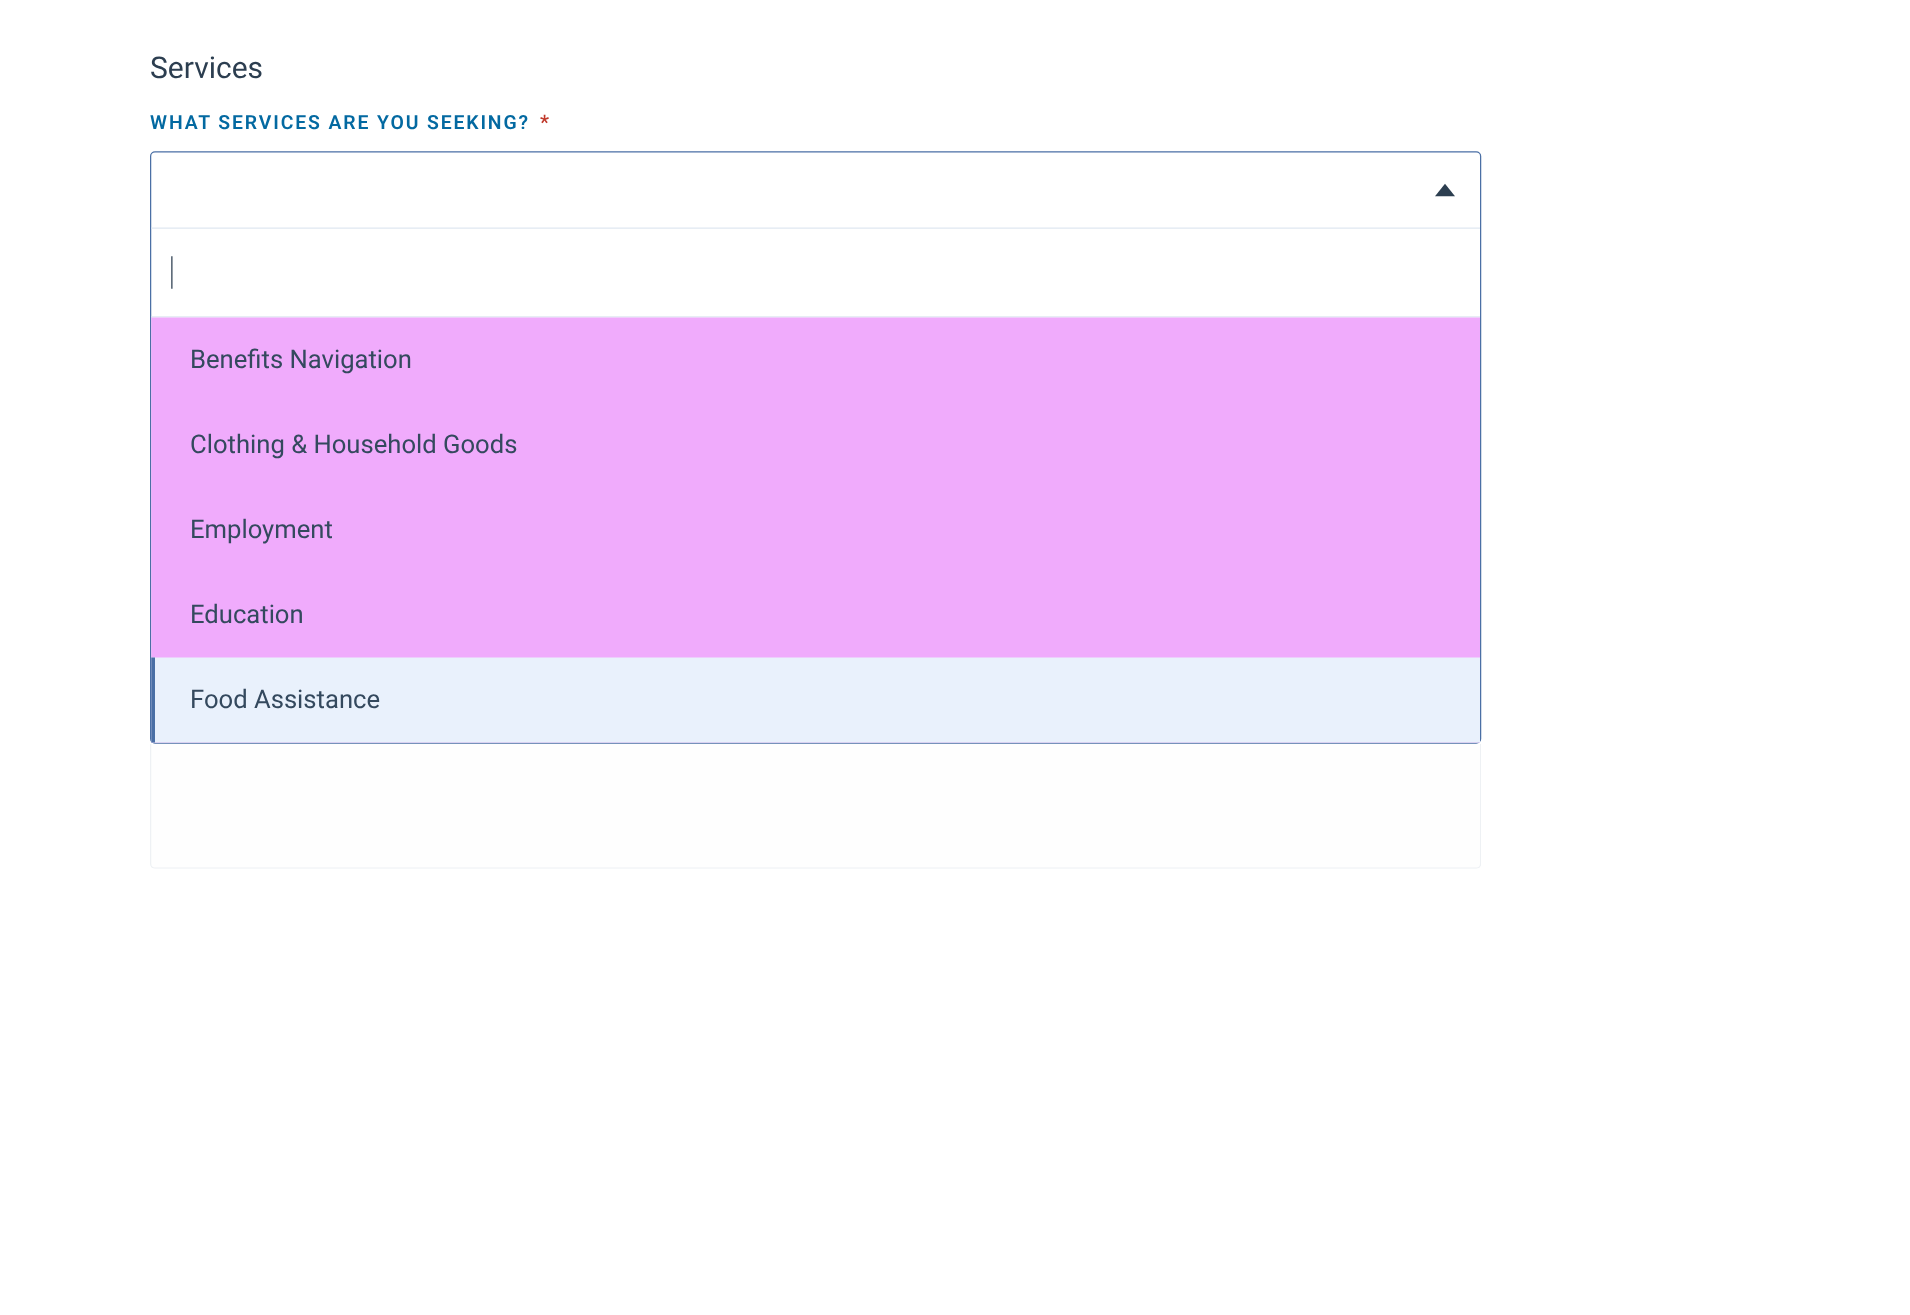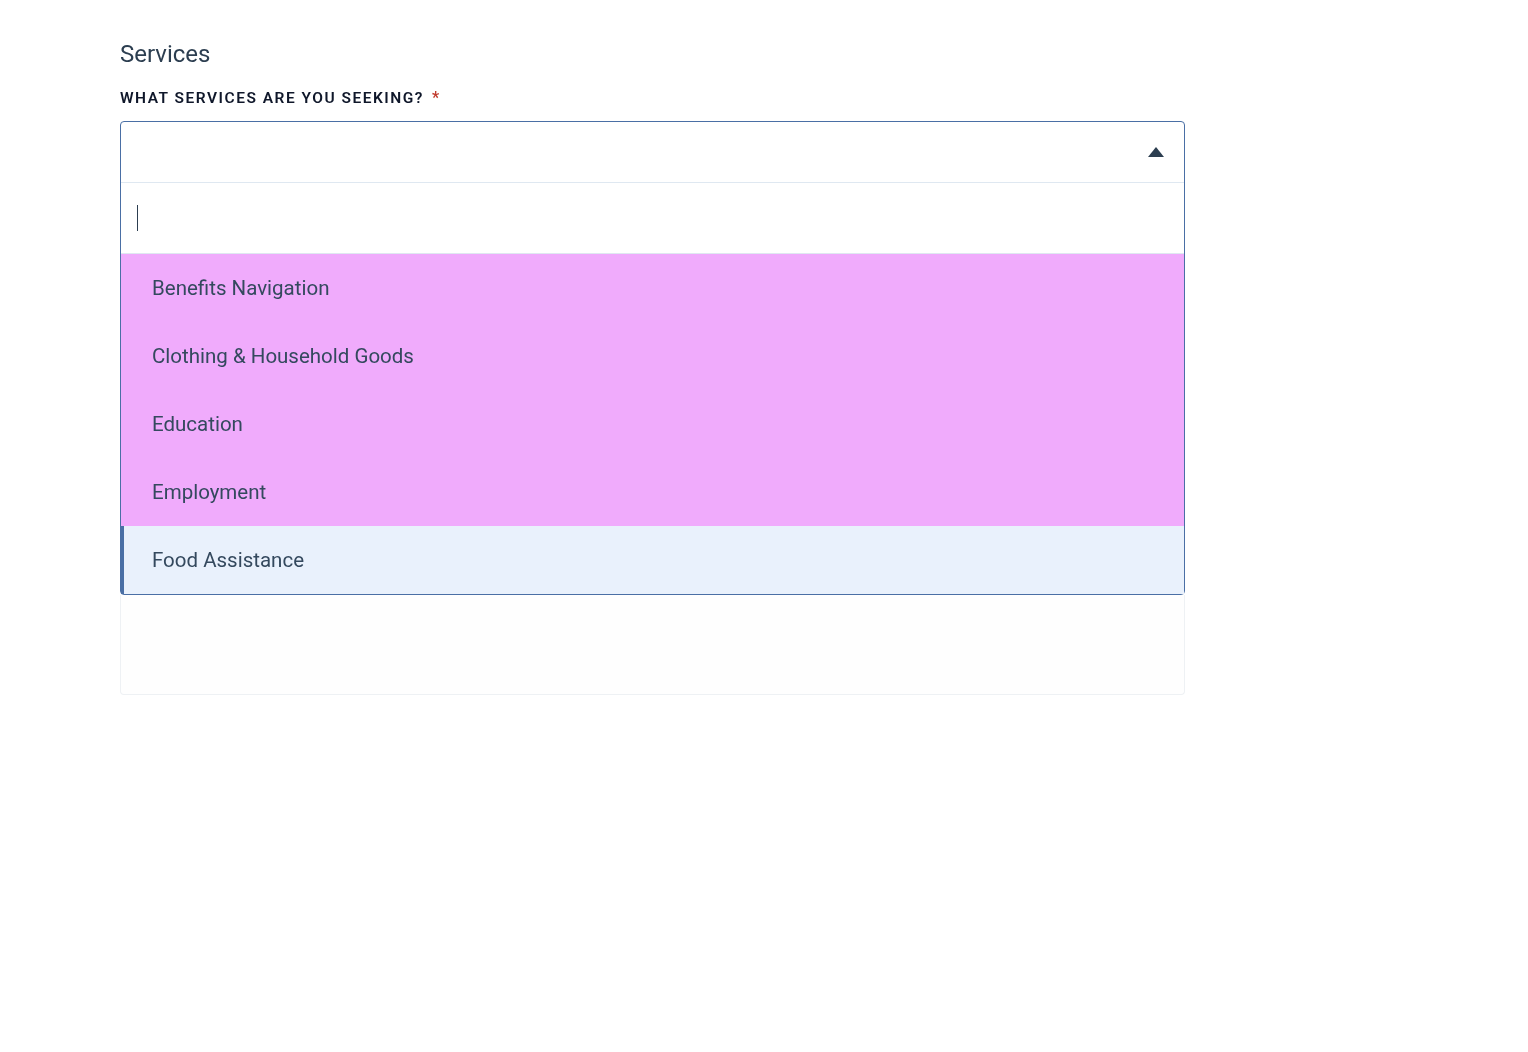--- a/index.html
+++ b/index.html
@@ -21,21 +21,21 @@
       font-size: 24px;
       font-weight: 400;
       color: #2c3e50;
       margin-bottom: 20px;
     }
     .field-label {
       font-size: 15.5px;
       font-weight: 600;
       letter-spacing: 1.5px;
       text-transform: uppercase;
-      color: #0f172a;
+      color: #0369a1;
     }
     .required-asterisk {
       color: #c0392b;
       margin-left: 4px;
       font-weight: 600;
     }
     .select-wrapper {
       margin-top: 14px;
       position: relative;
       border: 1px solid #4a6fa5;
@@ -125,20 +125,20 @@
     <div class="select-search-row">
       <div style="position:relative; height:70px; display:flex; align-items:center;">
         <input type="text" class="select-search-input" value="" style="">
         <span class="search-cursor" style="position:absolute; left:2px;"></span>
       </div>
     </div>
     <div class="options-list">
 
     <div class="option-item">Benefits Navigation</div>
         <div class="option-item">Clothing &amp; Household Goods</div>
+        <div class="option-item">Employment</div>
         <div class="option-item">Education</div>
-        <div class="option-item">Employment</div>
         <div class="option-item highlighted">Food Assistance</div>
       </div>
   </div>
 
   <div class="below-box"></div>
 </div>
 
 </body></html>

